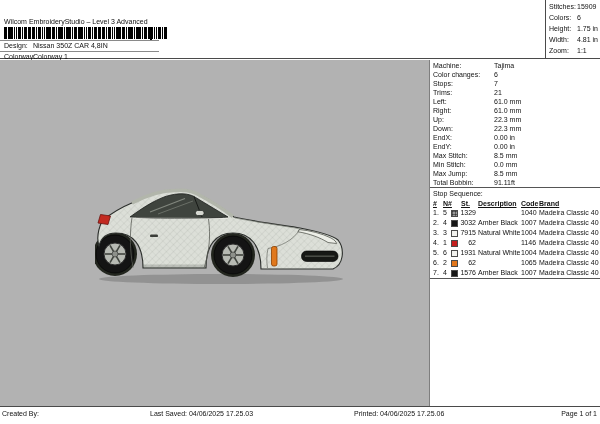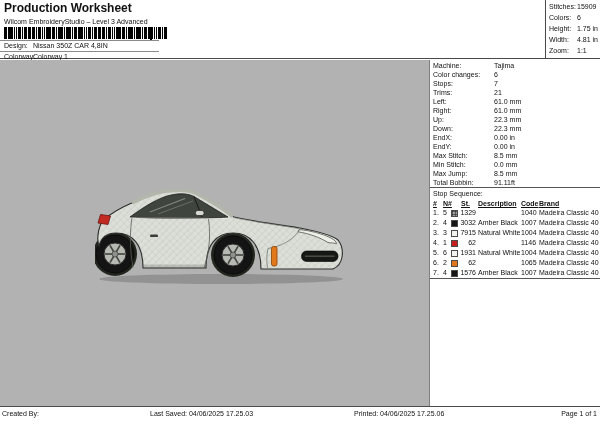--- a/index.html
+++ b/index.html
@@ -60,21 +60,20 @@
   .f-saved{position:absolute;left:150px;top:3px;}
   .f-printed{position:absolute;left:354px;top:3px;}
   .f-page{position:absolute;right:3px;top:3px;}
 </style>
 </head>
 <body>
 
 <div class="page">
 
   <div class="header">
-    <div class="title">Production Worksheet</div>
     <div class="subtitle">Wilcom EmbroideryStudio – Level 3 Advanced</div>
     <div class="barcode"></div>
     <div class="bc-comma"></div>
     <div class="hmeta">
       <div class="hrow">
         <span class="hlbl">Design:</span>
         <span>Nissan 350Z CAR  4,8IN</span>
       </div>
       <div class="hrow">
         <span class="hlbl">Colorway:</span>

